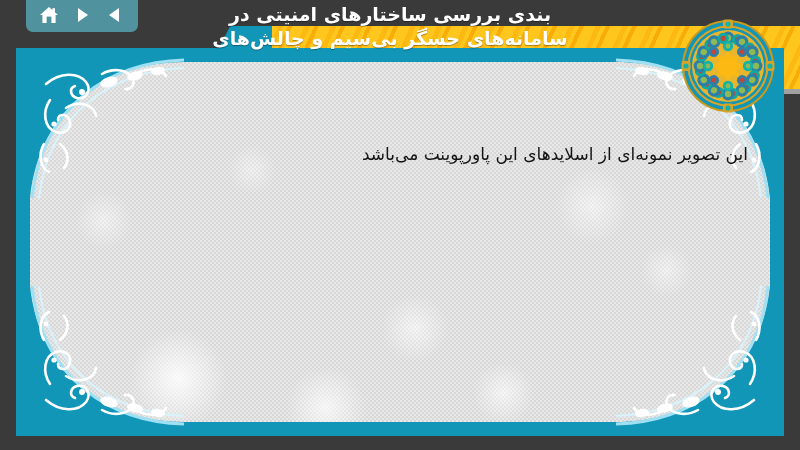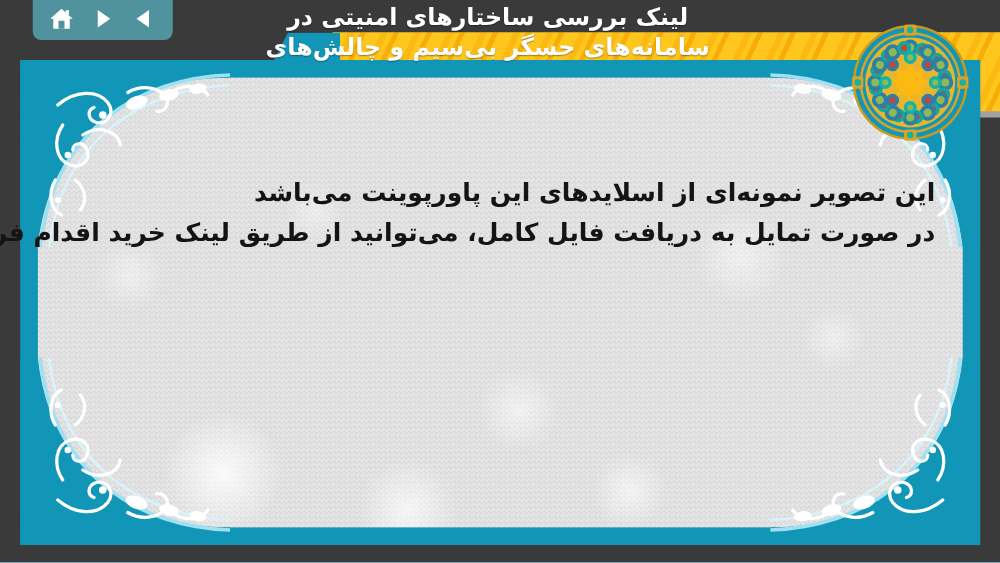--- a/index.html
+++ b/index.html
@@ -155,23 +155,23 @@
     position: absolute;
     left: 40px;
     right: 52px;
     top: 138px;
     text-align: right;
     direction: rtl;
     z-index: 25;
   }
   .body-line {
     color: #141414;
-    font-size: 20px;
+    font-size: 17px;
     line-height: 32px;
-    font-weight: 700;
+    font-weight: 400;
     white-space: nowrap;
   }
 
   
   #medallion {
     position: absolute;
     right: 24px;
     top: 18px;
     width: 96px;
     height: 96px;
@@ -198,21 +198,21 @@
     <div class="navbtn" title="home">
       <svg width="22" height="20" viewBox="0 0 22 20" aria-hidden="true">
         <path d="M11 2 L20 10 L17.6 10 L17.6 18 L4.4 18 L4.4 10 L2 10 Z" fill="#ffffff"></path>
         <rect x="8.6" y="11.6" width="4.8" height="6.4" fill="#50939f"></rect>
         <rect x="14.4" y="3.2" width="2.6" height="3.6" fill="#ffffff"></rect>
       </svg>
     </div>
   </div>
 
   <div id="title-block">
-    <div class="title-line">لینک بررسی ساختارهای امنیتی در</div>
+    <div class="title-line">بندی بررسی ساختارهای امنیتی در</div>
     <div class="title-line">سامانه‌های حسگر بی‌سیم و چالش‌های</div>
   </div>
 
   <div id="banner"></div>
   <div id="pennant"></div>
 
   <div id="card">
     <div id="card-inner"></div>
   </div>
 
@@ -311,21 +311,20 @@
         <ellipse cx="142" cy="23" rx="7" ry="4" transform="rotate(-10 142 23)"></ellipse>
         <circle cx="66" cy="44" r="3"></circle>
         <circle cx="38" cy="76" r="2.6"></circle>
         <circle cx="30" cy="112" r="2.4"></circle>
       </g>
     </svg>
   </div>
 
   <div id="body-text">
     <div class="body-line">این تصویر نمونه‌ای از اسلایدهای این پاورپوینت می‌باشد</div>
-    <div class="body-line">در صورت تمایل به دریافت فایل کامل، می‌توانید از طریق لینک خرید اقدام فرمایید</div>
   </div>
 
   <div id="medallion">
     <svg width="96" height="96" viewBox="0 0 96 96" aria-hidden="true">
       <defs>
         <g id="petal-set">
           <circle cx="0" cy="-28" r="6.4" fill="#2e7fa8"></circle>
           <circle cx="0" cy="-28" r="3.2" fill="#8dba55"></circle>
           <circle cx="9.6" cy="-26.3" r="5.6" fill="#0fa9a2"></circle>
           <circle cx="9.6" cy="-26.3" r="2.6" fill="#c7443a"></circle>

